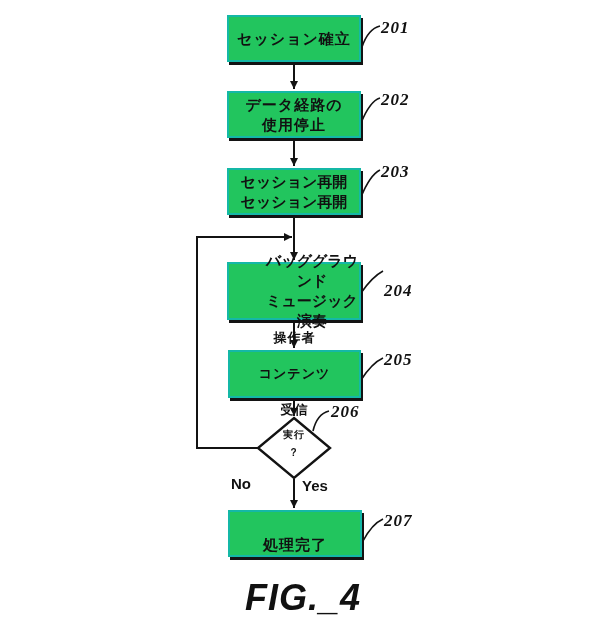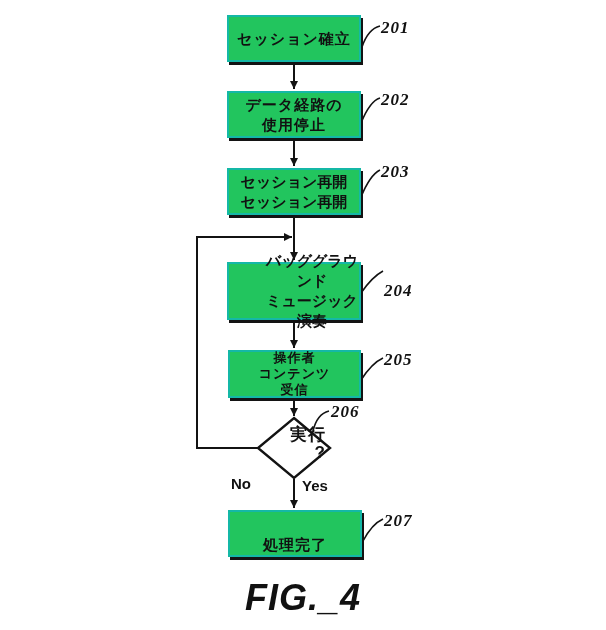--- a/index.html
+++ b/index.html
@@ -42,23 +42,23 @@
   .edge-label{
     position:absolute;
     font-size:15px;
     font-weight:bold;
     z-index:2;
   }
   .diamond-text{
     position:absolute;
     left:262px;top:426px;
     width:64px;
-    text-align:right;
+    text-align:center;
     font-weight:bold;
-    font-size:17px;
+    font-size:10px;
     line-height:18px;
     letter-spacing:1px;
     z-index:3;
   }
   .caption{
     position:absolute;
     left:228px;top:577px;
     width:150px;
     text-align:center;
     font-style:italic;
@@ -117,21 +117,21 @@
     <span>セッション再開</span>
     <span>セッション再開</span>
   </div>
 
   <div class="box" style="left:227px;top:262px;width:134px;height:58px;letter-spacing:0;padding-left:36px;">
     <span>バッググラウンド</span>
     <span>ミュージック</span>
     <span>演奏</span>
   </div>
 
-  <div class="box small" style="left:228px;top:350px;width:133px;height:48px;">
+  <div class="box small" style="left:228px;top:350px;width:133px;height:48px;gap:20px;">
     <span>操作者</span>
     <span>コンテンツ</span>
     <span>受信</span>
   </div>
 
   <div class="diamond-text">
     <span>実行</span><br>
     <span>?</span>
   </div>
 

